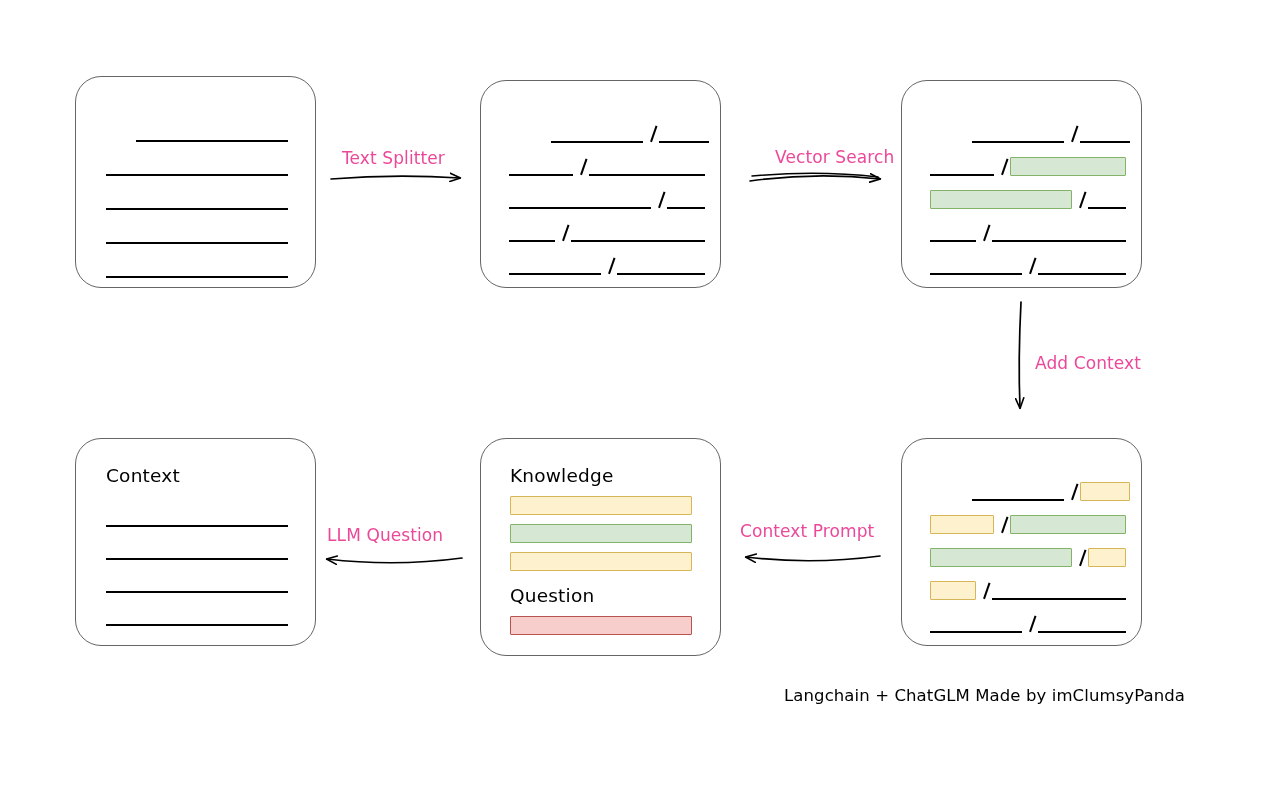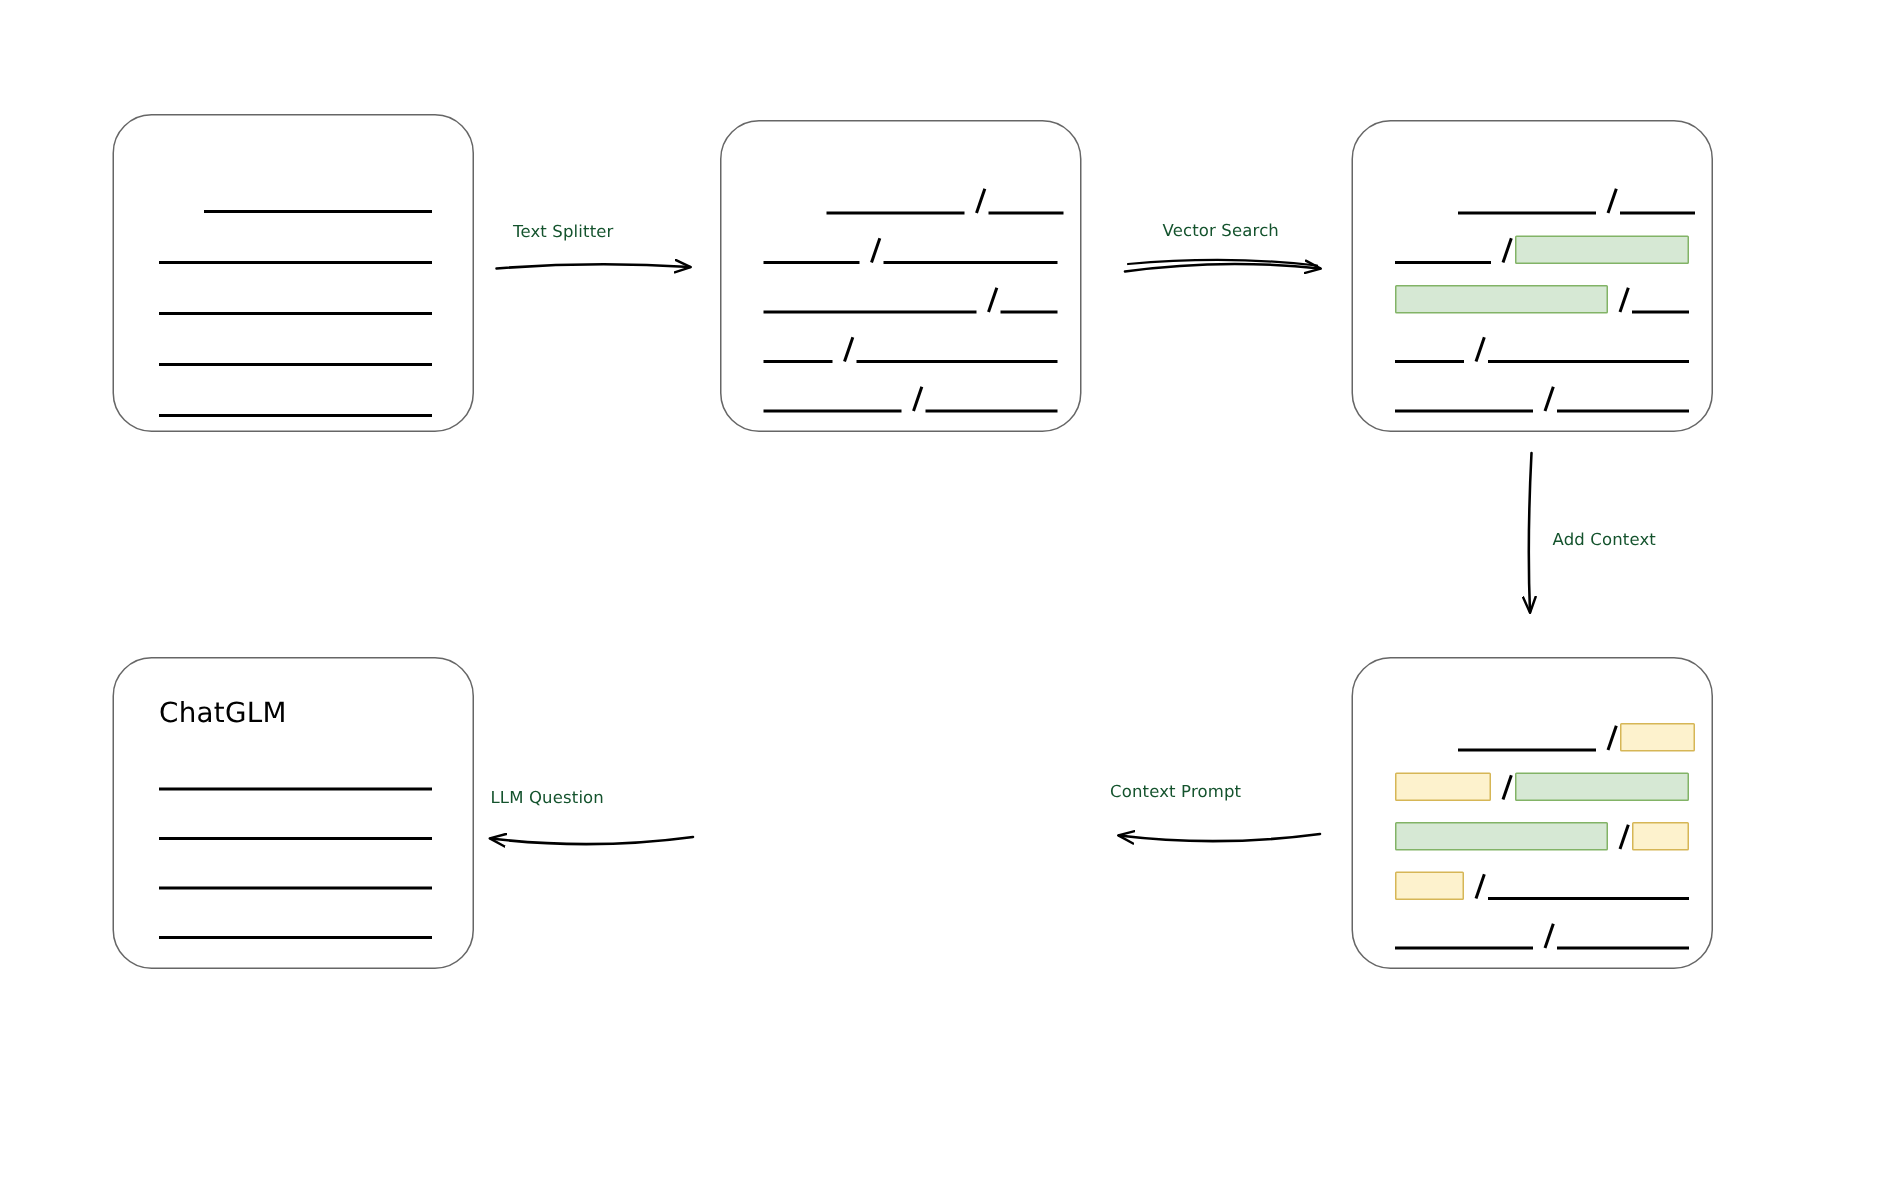--- a/index.html
+++ b/index.html
@@ -86,22 +86,22 @@
     font-family: "DejaVu Sans", sans-serif;
     font-size: 18.5px;
     color: #000000;
     letter-spacing: 0.2px;
     white-space: nowrap;
   }
 
   .edge-label {
     position: absolute;
     font-family: "DejaVu Sans", sans-serif;
-    font-size: 11px;
-    color: #14532d;
+    font-size: 17px;
+    color: #ec4899;
     white-space: nowrap;
     letter-spacing: 0.1px;
   }
 
   .caption {
     position: absolute;
     font-family: "DejaVu Sans", sans-serif;
     font-size: 16.5px;
     color: #000000;
     white-space: nowrap;
@@ -264,33 +264,46 @@
           <div class="seg rule" style="width: 134px;"></div>
         </div>
         <div class="doc-row" style="left: 28px; top: 174px;">
           <div class="seg rule" style="width: 92px;"></div>
           <div class="slash"></div>
           <div class="seg rule" style="width: 88px;"></div>
         </div>
       </div>
   </div>
 
+  <div class="node" style="left:480px; top:438px; width:241px; height:218px;">
+    <div class="node-label" style="left:29px; top:26px;">Knowledge</div>
+    <div class="node-inner">
+        <div class="seg chip yellow" style="position: absolute; left: 29px; top: 57px; width: 182px; height: 19px;"></div>
+        <div class="seg chip green" style="position: absolute; left: 29px; top: 85px; width: 182px; height: 19px;"></div>
+        <div class="seg chip yellow" style="position: absolute; left: 29px; top: 113px; width: 182px; height: 19px;"></div>
+      </div>
+    <div class="node-label" style="left:29px; top:146px;">Question</div>
+    <div class="node-inner">
+        <div class="seg chip red" style="position: absolute; left: 29px; top: 177px; width: 182px; height: 19px;"></div>
+      </div>
+  </div>
 
   <div class="node" style="left:75px; top:438px; width:241px; height:208px;">
-    <div class="node-label" style="left:30px; top:26px;">ChatGLM</div>
+    <div class="node-label" style="left:30px; top:26px;">Context</div>
     <div class="node-inner">
         <div class="doc-row" style="left: 30px; top: 68px;">
           <div class="seg rule" style="width: 182px;"></div>
         </div>
         <div class="doc-row" style="left: 30px; top: 101px;">
           <div class="seg rule" style="width: 182px;"></div>
         </div>
         <div class="doc-row" style="left: 30px; top: 134px;">
           <div class="seg rule" style="width: 182px;"></div>
         </div>
         <div class="doc-row" style="left: 30px; top: 167px;">
           <div class="seg rule" style="width: 182px;"></div>
         </div>
       </div>
   </div>
 
+  <div class="caption" style="left:784px; top:686px;">Langchain + ChatGLM Made by imClumsyPanda</div>
 
 </div>
 
 </body></html>

